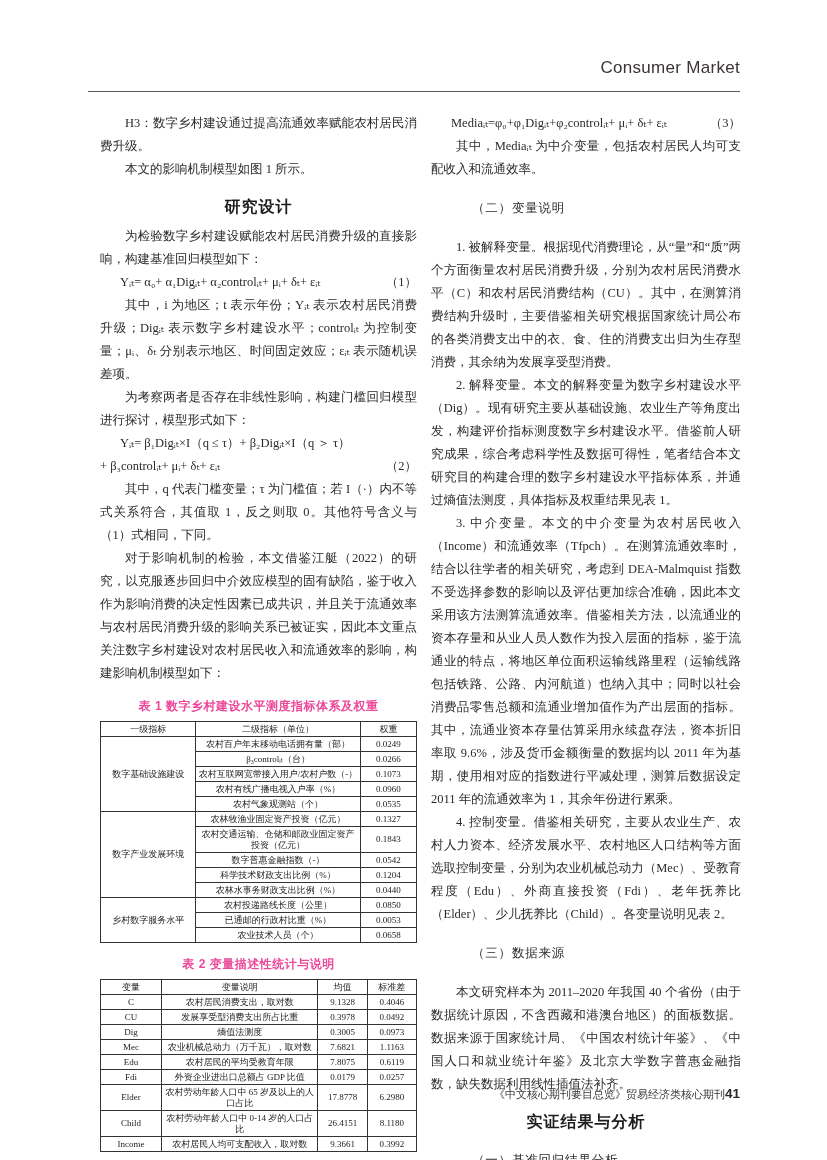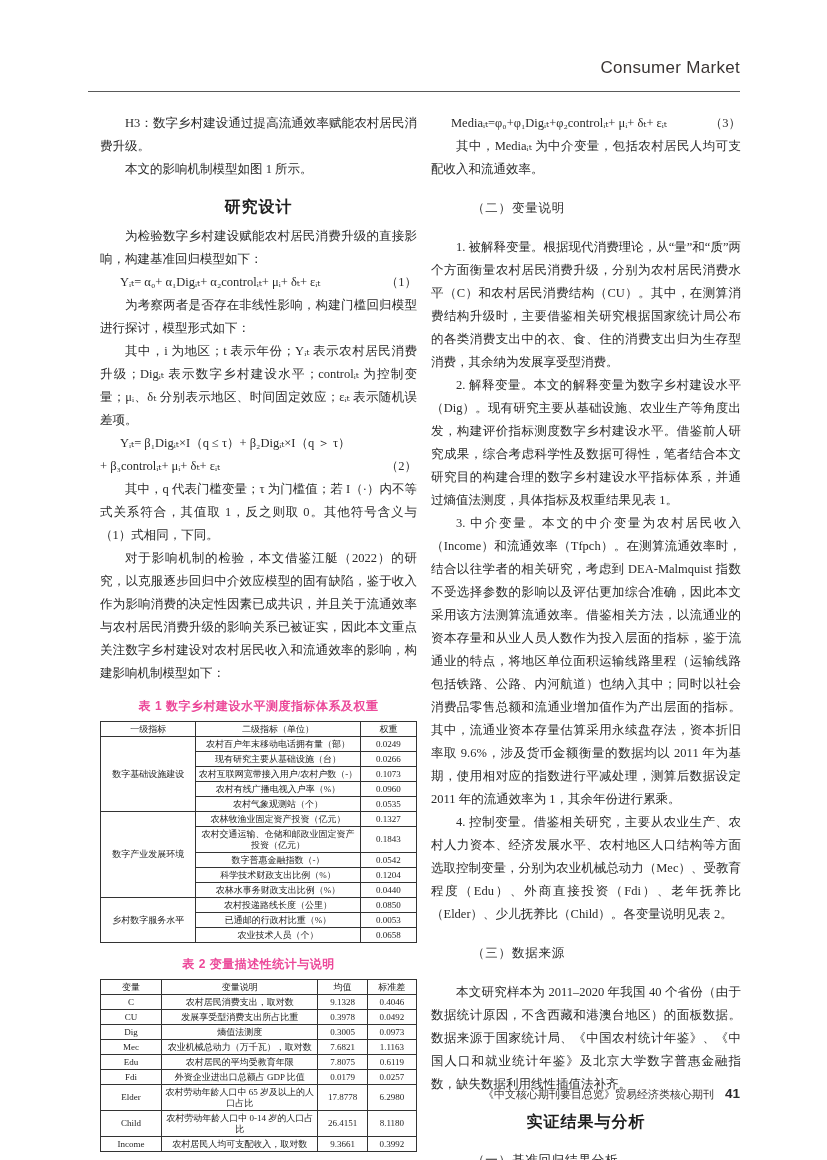--- a/index.html
+++ b/index.html
@@ -58,21 +58,21 @@
     border:1px solid #333333; text-align:center;
     padding:1.5px 2px; vertical-align:middle;
     overflow:hidden;
   }
   .t1-c1 { width:30%; } .t1-c2 { width:53%; } .t1-c3 { width:17%; }
   .t2-c1 { width:19%; } .t2-c2 { width:51%; } .t2-c3 { width:15%; } .t2-c4 { width:15%; }
   .footer {
     position:absolute; top:1086px; right:87px;
     font-family:"Liberation Sans","DejaVu Sans",sans-serif;
     font-size:11px; color:#3a3534;
-    display:flex; align-items:baseline; gap:11px;
+    display:flex; align-items:baseline; 
   }
   .footer .page-num { font-weight:bold; font-size:13.5px; color:#2b2b2b; }
 </style>
 </head>
 <body>
 
 <div class="page">
 
   <div class="header-label">Consumer Market</div>
   <div class="header-rule"></div>
@@ -84,22 +84,22 @@
       <p class="body">本文的影响机制模型如图 1 所示。</p>
 
       <div class="h2">研究设计</div>
       <p class="body">为检验数字乡村建设赋能农村居民消费升级的直接影响，构建基准回归模型如下：</p>
 
       <div class="eq">
         <span class="eq-body">Yᵢₜ= α₀+ α₁Digᵢₜ+ α₂controlᵢₜ+ μᵢ+ δₜ+ εᵢₜ</span>
         <span class="eq-num">（1）</span>
       </div>
 
+      <p class="body">其中，i 为地区；t 表示年份；Yᵢₜ 表示农村居民消费升级；Digᵢₜ 表示数字乡村建设水平；controlᵢₜ 为控制变量；μᵢ、δₜ 分别表示地区、时间固定效应；εᵢₜ 表示随机误差项。</p>
       <p class="body">为考察两者是否存在非线性影响，构建门槛回归模型进行探讨，模型形式如下：</p>
-      <p class="body">其中，i 为地区；t 表示年份；Yᵢₜ 表示农村居民消费升级；Digᵢₜ 表示数字乡村建设水平；controlᵢₜ 为控制变量；μᵢ、δₜ 分别表示地区、时间固定效应；εᵢₜ 表示随机误差项。</p>
 
       <div class="eq">
         <span class="eq-body">Yᵢₜ= β₁Digᵢₜ×I（q ≤ τ）+ β₂Digᵢₜ×I（q ＞ τ）</span>
       </div>
       <div class="eq eq-cont">
         <span class="eq-body">+ β₃controlᵢₜ+ μᵢ+ δₜ+ εᵢₜ</span>
         <span class="eq-num">（2）</span>
       </div>
 
       <p class="body">其中，q 代表门槛变量；τ 为门槛值；若 I（·）内不等式关系符合，其值取 1，反之则取 0。其他符号含义与（1）式相同，下同。</p>
@@ -112,21 +112,21 @@
           <td class="t1-c1">一级指标</td>
           <td class="t1-c2">二级指标（单位）</td>
           <td class="t1-c3">权重</td>
         </tr>
         <tr>
           <td rowspan="5">数字基础设施建设</td>
           <td>农村百户年末移动电话拥有量（部）</td>
           <td>0.0249</td>
         </tr>
         <tr>
-          <td>现有研究主要从基础设施（台）</td>
+          <td>β₃controlᵢₜ（台）</td>
           <td>0.0266</td>
         </tr>
         <tr>
           <td>农村互联网宽带接入用户/农村户数（-）</td>
           <td>0.1073</td>
         </tr>
         <tr>
           <td>农村有线广播电视入户率（%）</td>
           <td>0.0960</td>
         </tr>

